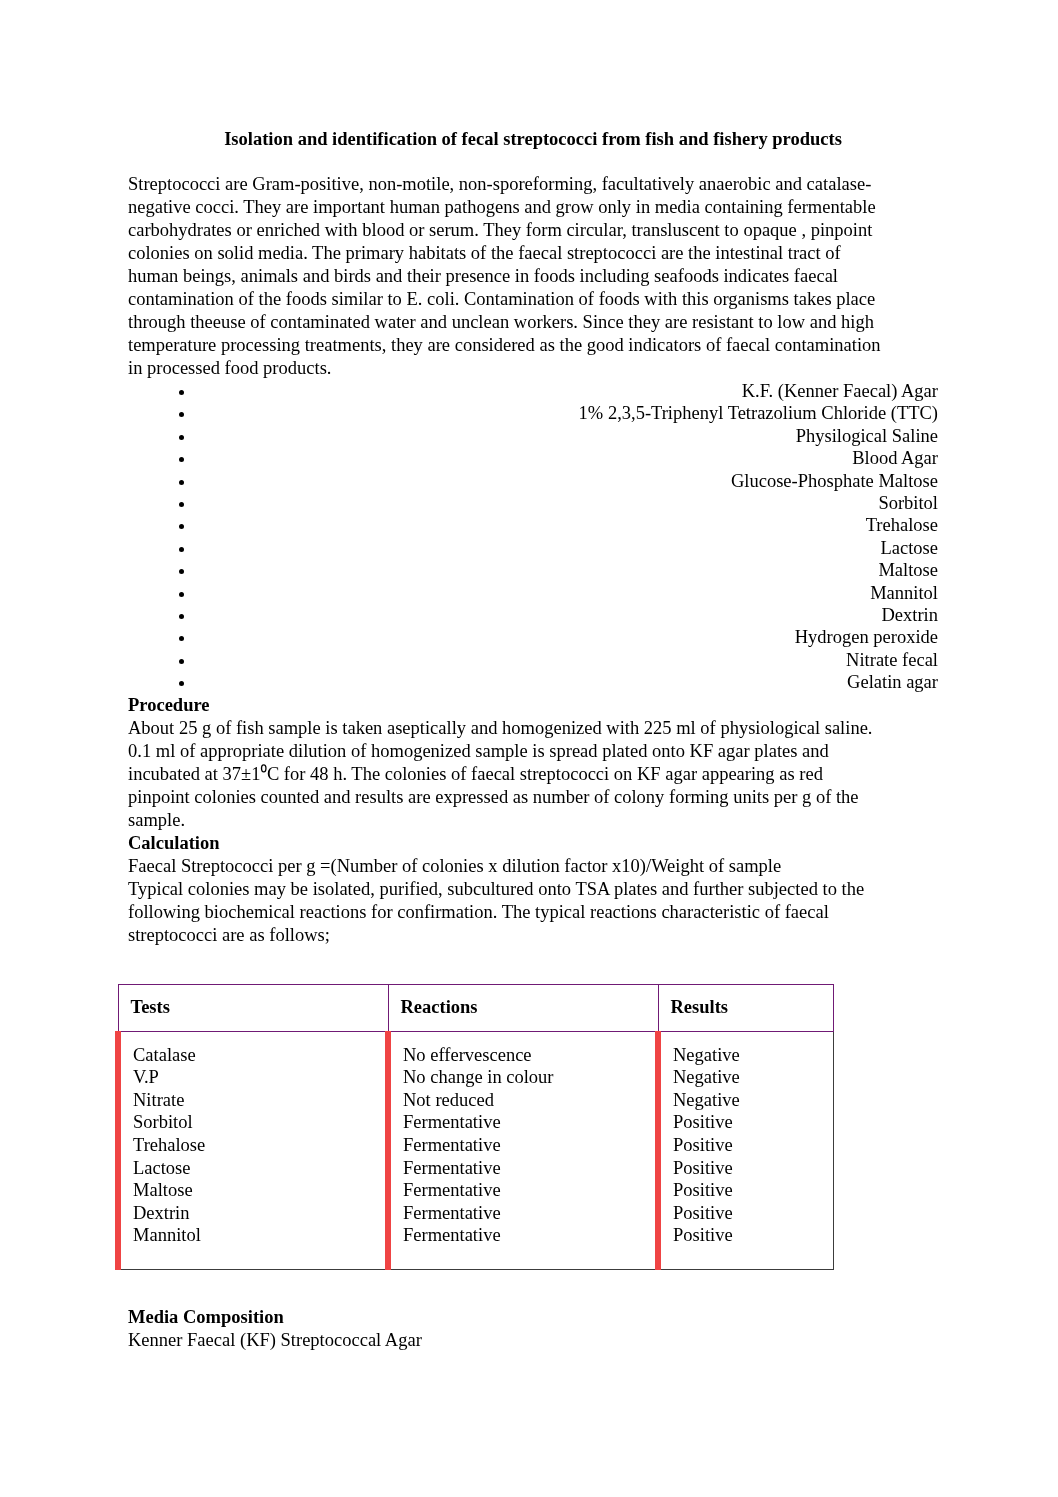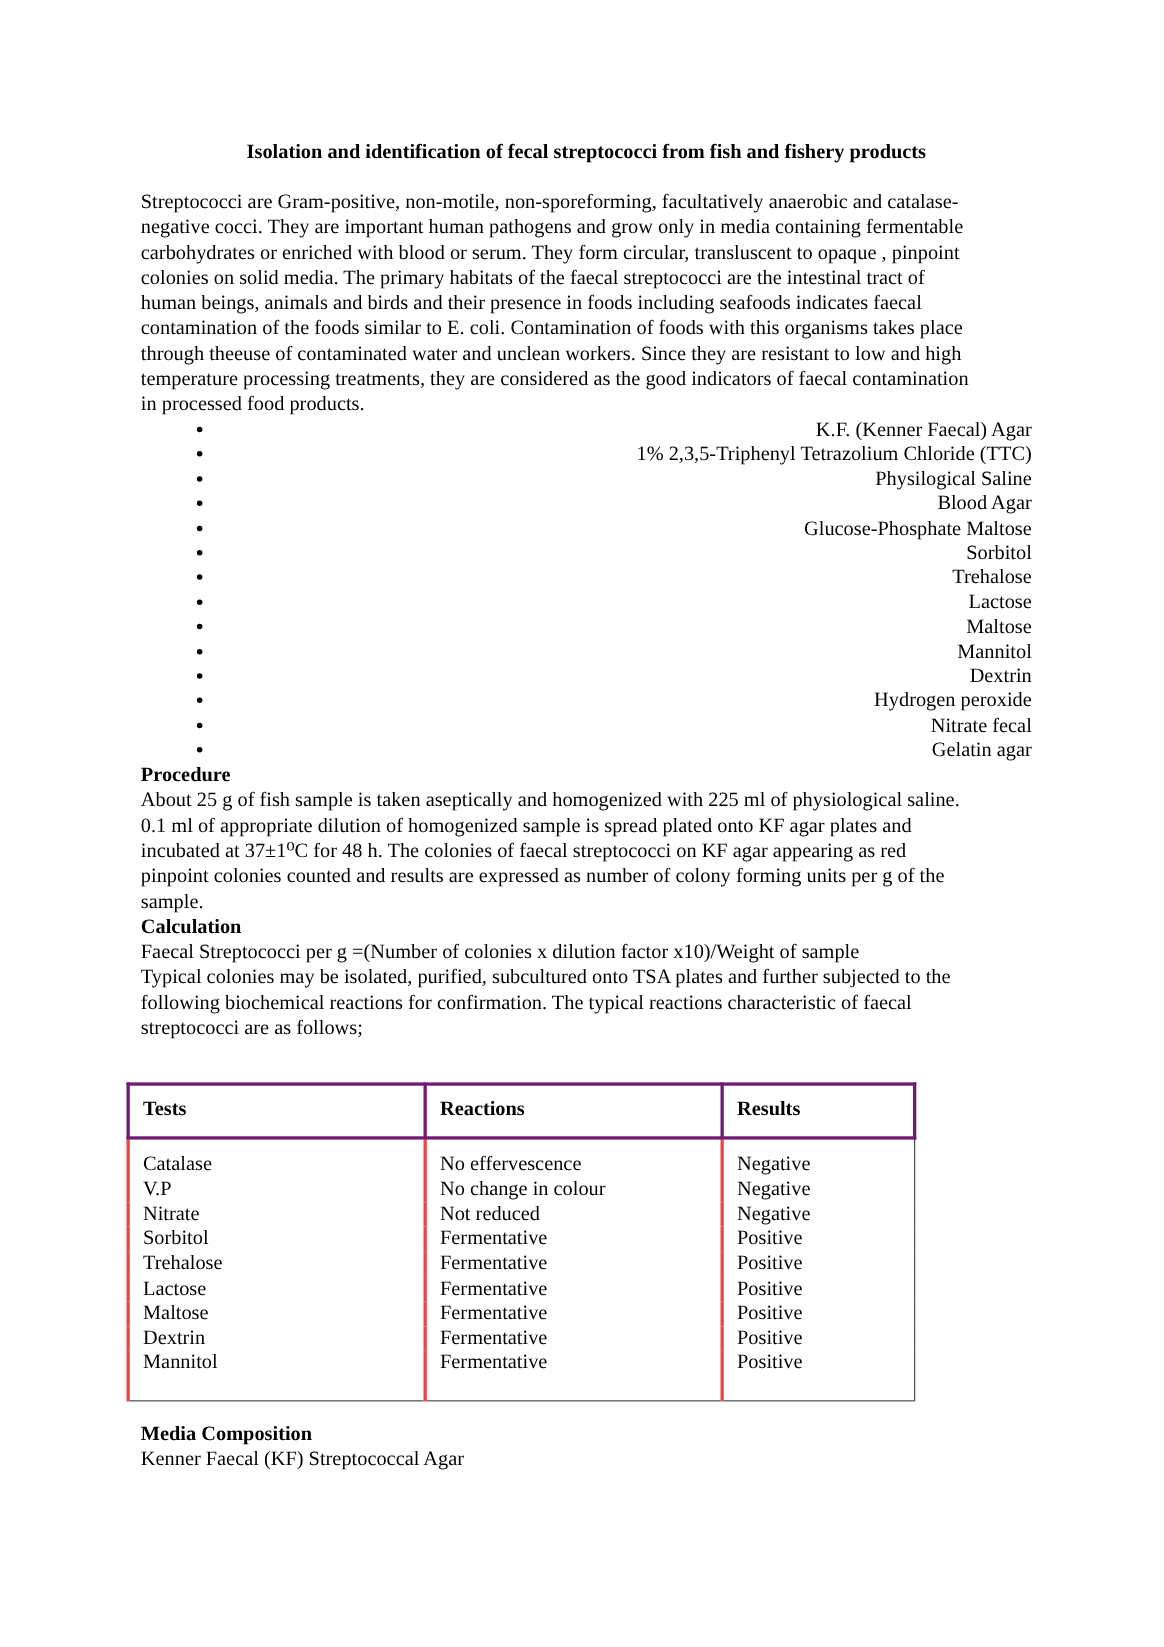--- a/index.html
+++ b/index.html
@@ -12,20 +12,21 @@
     position: relative;
     width: 1058px;
     height: 1497px;
     background: #ffffff;
     overflow: hidden;
   }
   .content {
     padding: 128px 120px 0 128px;
     font-size: 18.5px;
     line-height: 23px;
+    font-family: Liberation Serif, serif;
   }
   .doc-title {
     font-weight: bold;
     text-align: center;
     margin-bottom: 22px;
     white-space: pre;
   }
   .para {
     white-space: pre;
   }
@@ -48,39 +49,39 @@
     width: 715px;
     margin-left: -13px;
     margin-top: 37px;
     font-size: 18.5px;
   }
   table.biochem col.c1 { width: 270px; }
   table.biochem col.c2 { width: 270px; }
   table.biochem col.c3 { width: 175px; }
   table.biochem { border: 1px solid #3c3c3c; }
   table.biochem thead th {
-    border: 3px solid #701a75;
+    border: 1px solid #701a75;
     text-align: left;
     font-weight: bold;
     padding: 11px 28px 12px 12px;
   }
   table.biochem tbody td {
-    border-left: 3px solid #ef4444;
+    border-left: 6px solid #ef4444;
     border-right: 1px solid #3c3c3c;
     border-top: none;
     border-bottom: none;
     padding: 0 12px;
     line-height: 22.6px;
     white-space: nowrap;
     overflow: hidden;
   }
   table.biochem tbody tr:first-child td { padding-top: 12px; }
   table.biochem tbody tr:last-child td { padding-bottom: 22px; }
   .media-block {
-    margin-top: 19px;
+    margin-top: 36px;
   }
 </style>
 </head>
 <body>
 
 <div class="page">
   <div class="content">
 
     <div class="doc-title">Isolation and identification of fecal streptococci from fish and fishery products</div>
 

